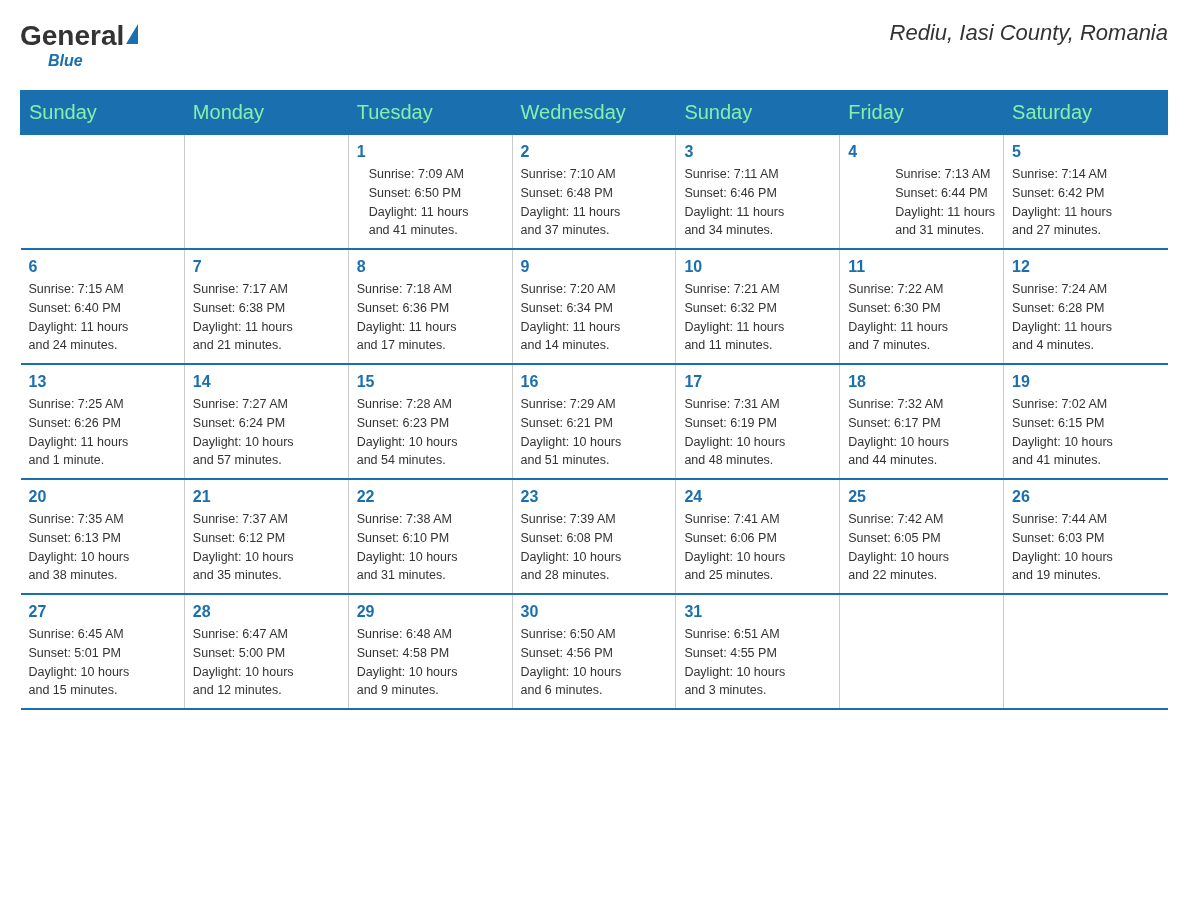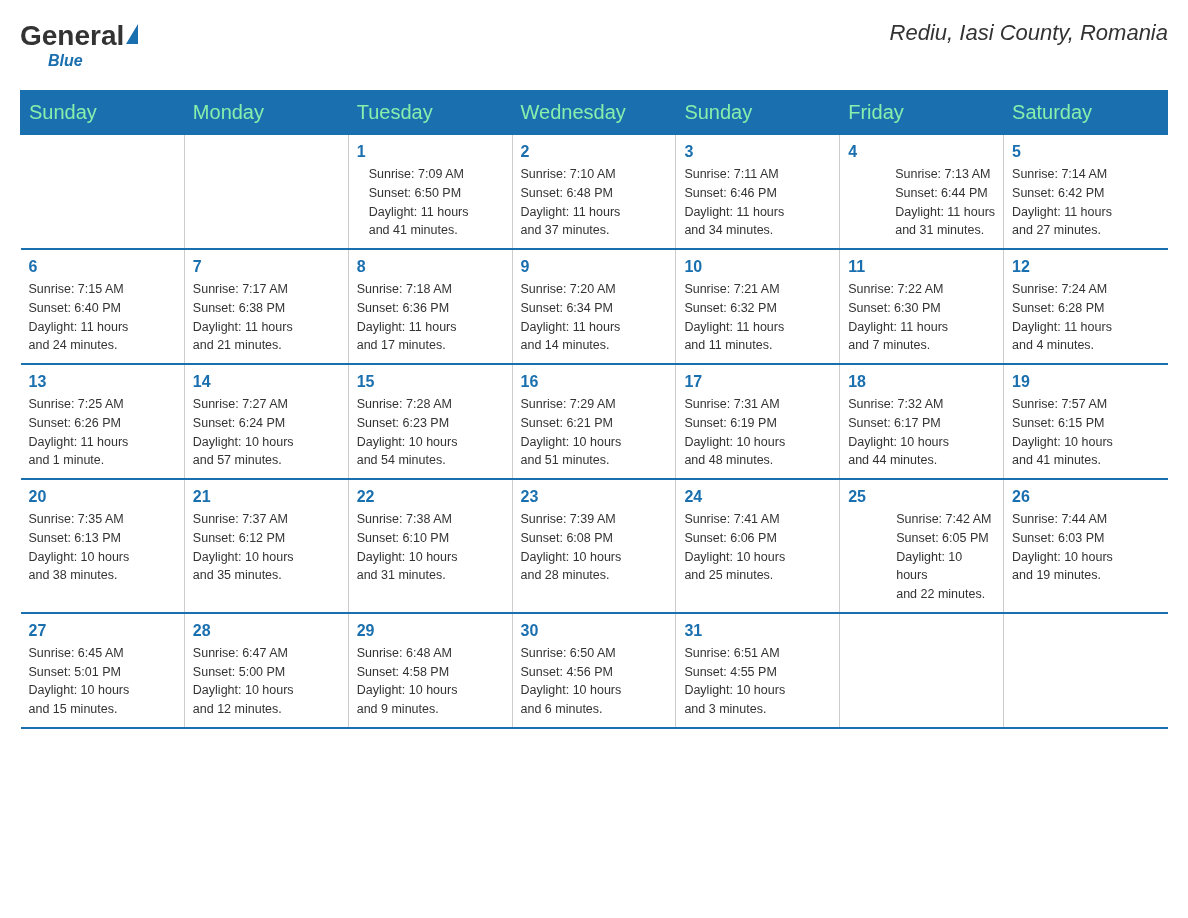--- a/index.html
+++ b/index.html
@@ -262,21 +262,21 @@
         </td>
         <td>
           <span class="day-number">18</span>
           <div class="day-info" style="white-space: pre-line;">Sunrise: 7:32 AM
 Sunset: 6:17 PM
 Daylight: 10 hours
 and 44 minutes.</div>
         </td>
         <td>
           <span class="day-number">19</span>
-          <div class="day-info" style="white-space: pre-line;">Sunrise: 7:57 AM
+          <div class="day-info" style="white-space: pre-line;">Sunrise: 7:02 AM
 Sunset: 6:15 PM
 Daylight: 10 hours
 and 41 minutes.</div>
         </td>
       </tr>
       <tr>
         <td>
           <span class="day-number">20</span>
           <div class="day-info" style="white-space: pre-line;">Sunrise: 7:35 AM
 Sunset: 6:13 PM
@@ -306,21 +306,21 @@
         </td>
         <td>
           <span class="day-number">24</span>
           <div class="day-info" style="white-space: pre-line;">Sunrise: 7:41 AM
 Sunset: 6:06 PM
 Daylight: 10 hours
 and 25 minutes.</div>
         </td>
         <td>
           <span class="day-number">25</span>
-          <div class="day-info" style="white-space: pre-line; margin-left: 48px;">Sunrise: 7:42 AM
+          <div class="day-info" style="white-space: pre-line;">Sunrise: 7:42 AM
 Sunset: 6:05 PM
 Daylight: 10 hours
 and 22 minutes.</div>
         </td>
         <td>
           <span class="day-number">26</span>
           <div class="day-info" style="white-space: pre-line;">Sunrise: 7:44 AM
 Sunset: 6:03 PM
 Daylight: 10 hours
 and 19 minutes.</div>

